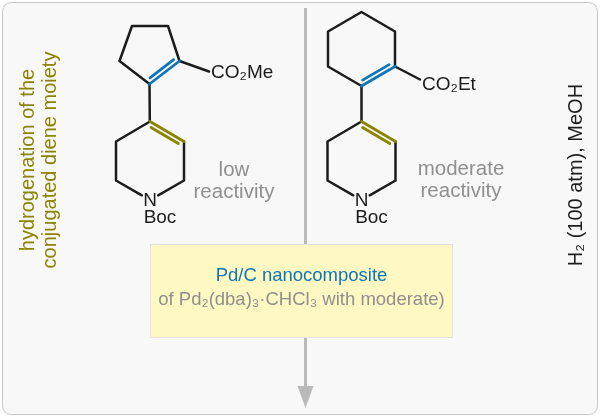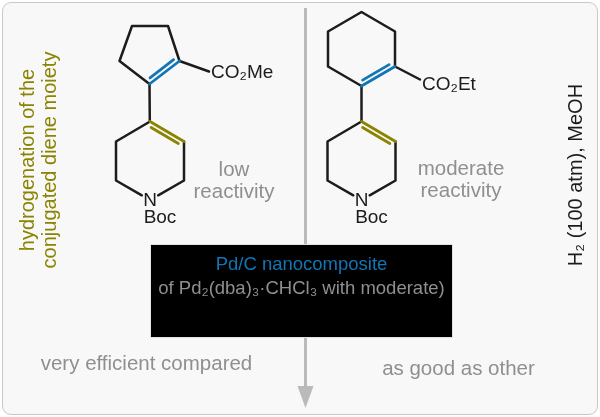--- a/index.html
+++ b/index.html
@@ -4,23 +4,23 @@
 <style>
   html,body{margin:0;padding:0;background:#ffffff;}
   body{width:600px;height:417px;position:relative;overflow:hidden;
        font-family:"Liberation Sans","DejaVu Sans",sans-serif;}
   .frame{position:absolute;left:2px;top:2px;right:2px;bottom:2px;
          background:#f8f8f8;border:1.5px solid #c9c9c9;border-radius:9px;}
   .abs{position:absolute;}
   .rot{transform:translate(-50%,-50%) rotate(-90deg);white-space:nowrap;text-align:center;}
   .side-left{left:38px;top:160px;color:#8a8400;font-size:20px;line-height:21.5px;}
   .side-right{left:575px;top:175px;color:#1c1c1c;font-size:20px;}
-  .catalyst-box{left:150px;top:244px;width:303px;height:94px;background:#000000;
+  .catalyst-box{left:150px;top:244px;width:303px;height:94px;background:#fef9c3;
                 border:1px solid #e2e2e2;box-sizing:border-box;text-align:center;
-                font-size:18.5px;line-height:23.5px;padding-top:7px;color:#8f8f8f;}
+                font-size:18.5px;line-height:23.5px;padding-top:18px;color:#8f8f8f;}
   .catalyst-box .title{color:#1076b5;}
   .note{width:257px;text-align:center;font-size:20.5px;line-height:24.5px;color:#8f8f8f;}
   .note-bl{left:18px;top:351px;}
   .note-br{left:330px;top:356px;}
   svg text{font-family:"Liberation Sans","DejaVu Sans",sans-serif;fill:#1c1c1c;font-size:19px;}
   svg text.gray{fill:#8f8f8f;font-size:20.5px;}
 </style>
 </head>
 <body>
 
@@ -67,17 +67,15 @@
   <div>conjugated diene moiety</div>
 </div>
 <div class="abs rot side-right">H₂ (100 atm), MeOH</div>
 
 <div class="abs catalyst-box">
   <div class="title">Pd/C nanocomposite</div>
   <div>of Pd₂(dba)₃·CHCl₃ with moderate)</div>
 </div>
 
 <div class="abs note note-bl">
-  <div>very efficient compared</div>
 </div>
 <div class="abs note note-br">
-  <div>as good as other</div>
 </div>
 
 </body></html>

